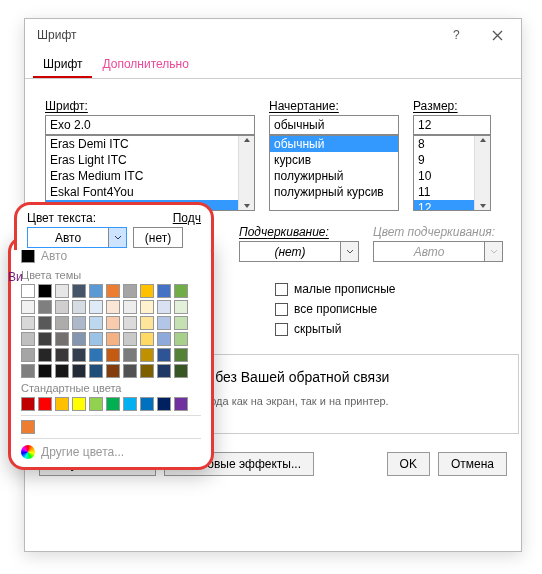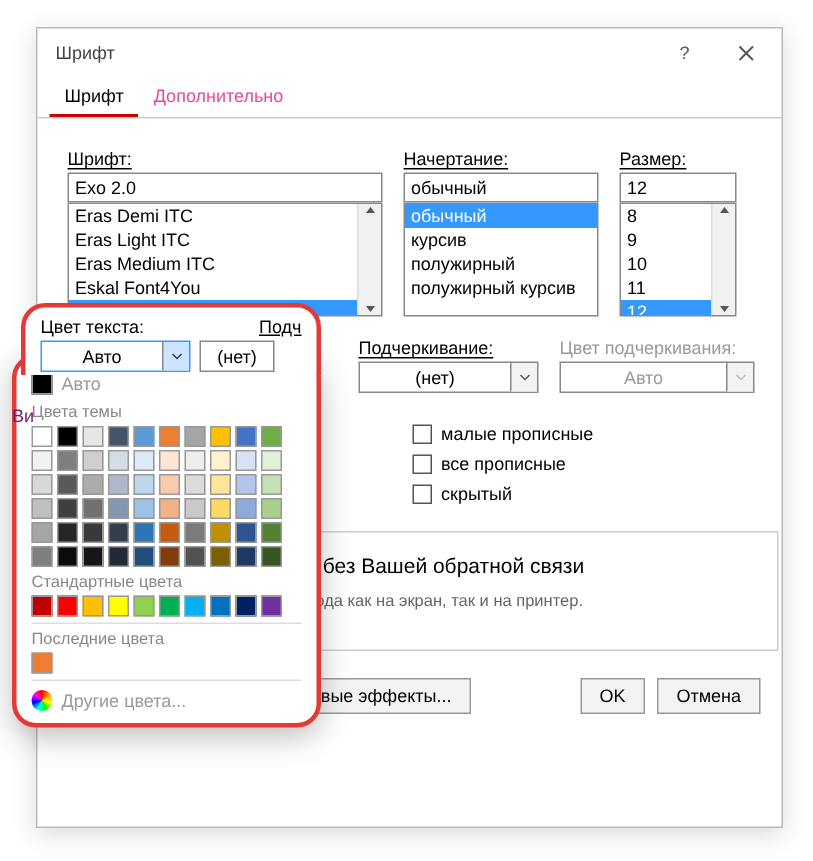--- a/index.html
+++ b/index.html
@@ -14,21 +14,21 @@
 .body { padding: 20px 2px 10px 20px; position: relative; }
 .row { display: flex; gap: 14px; }
 .field { display: flex; flex-direction: column; }
 .lbl { text-decoration: underline; text-decoration-style: solid; text-underline-offset: 2px; margin-bottom: 2px; }
 input.txt, .listbox { border: 1px solid #888; background: #fff; }
 input.txt { height: 20px; padding: 0 4px; }
 .listbox { height: 76px; overflow: hidden; position: relative; }
 .listbox .item { padding: 1px 4px; white-space: nowrap; }
 .listbox .item.sel { background: #3399ff; color: #fff; }
 .listbox .scroll { position: absolute; right: 0; top: 0; width: 16px; height: 100%; background: #f0f0f0; border-left: 1px solid #ddd; display: flex; flex-direction: column; justify-content: space-between; align-items: center; color: #555; }
-.row2 { display: flex; gap: 14px; margin-top: 14px; }
+.row2 { display: flex; gap: 14px; margin-top: 14px; font-style: italic; }
 .combo { display: flex; border: 1px solid #888; height: 21px; align-items: center; }
 .combo .v { flex: 1; padding: 0 6px; text-align: center; }
 .combo .arr { width: 18px; height: 19px; border-left: 1px solid #888; display: flex; align-items: center; justify-content: center; background: #f3f3f3; }
 .checks { display: flex; gap: 30px; margin-top: 20px; }
 .checks .col { display: flex; flex-direction: column; gap: 6px; }
 .chk { display: flex; align-items: center; gap: 6px; }
 .chk .box { width: 13px; height: 13px; border: 1px solid #555; }
 .preview { margin-top: 18px; border: 1px solid #ccc; padding: 14px 10px 26px 10px; text-align: center; }
 .preview .ptxt { font-size: 14px; white-space: nowrap; overflow: hidden; }
 .preview .pdesc { font-size: 11px; color: #666; margin-top: 10px; }
@@ -297,21 +297,20 @@
       <div class="sw" style="background: rgb(255, 192, 0);"></div>
       <div class="sw" style="background: rgb(255, 255, 0);"></div>
       <div class="sw" style="background: rgb(146, 208, 80);"></div>
       <div class="sw" style="background: rgb(0, 176, 80);"></div>
       <div class="sw" style="background: rgb(0, 176, 240);"></div>
       <div class="sw" style="background: rgb(0, 112, 192);"></div>
       <div class="sw" style="background: rgb(0, 32, 96);"></div>
       <div class="sw" style="background: rgb(112, 48, 160);"></div>
     </div>
   <hr>
-  <div class="sect">Последние цвета</div>
   <div class="swrow" id="recent-row">
       <div class="sw" style="background: rgb(237, 125, 49);"></div>
     </div>
   <hr>
   <div class="prow disabled">
     <div class="colorwheel"></div>
     <span>Другие цвета...</span>
   </div>
 </div>
 

